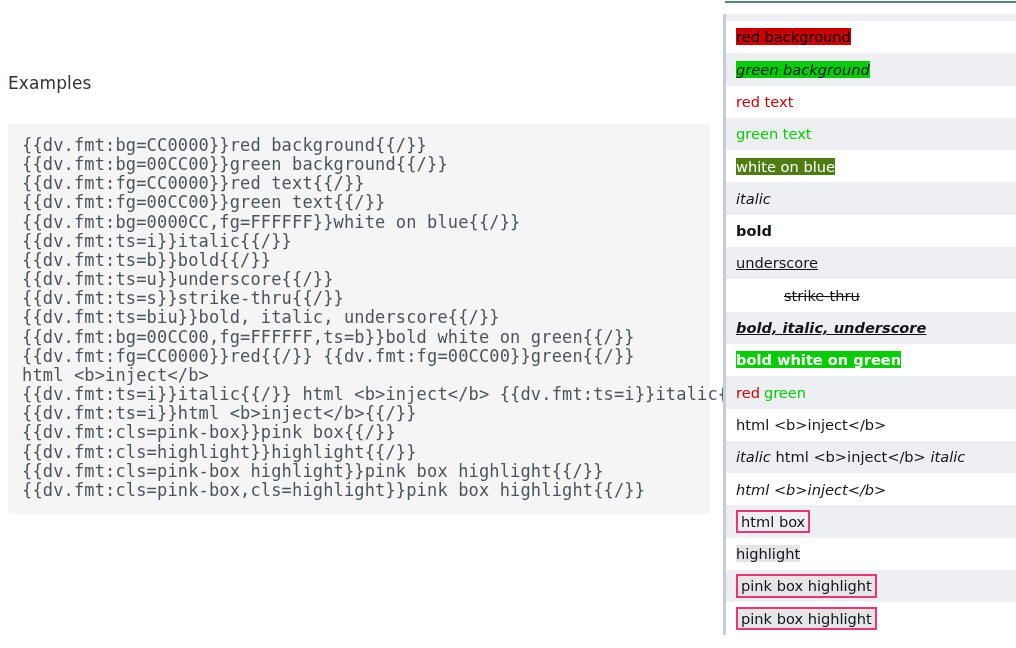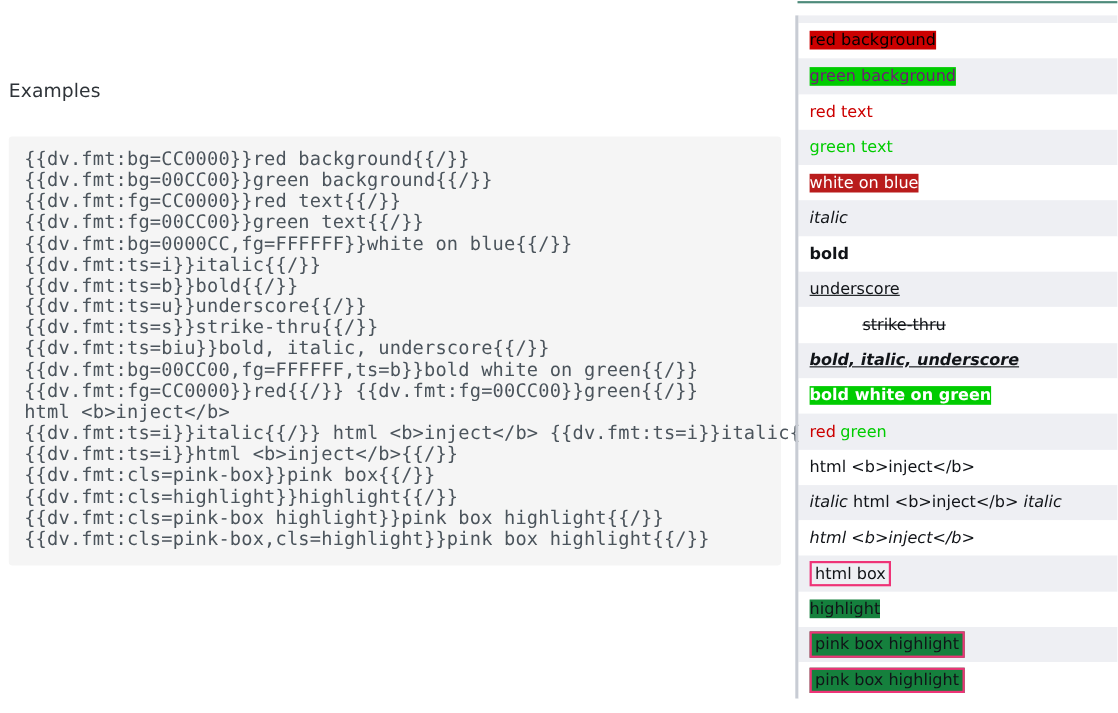--- a/index.html
+++ b/index.html
@@ -109,37 +109,37 @@
 
   #spacer-row {
     height: 7px;
     background: #eeeff3;
     border: 0;
   }
 
   
   .seg { display: inline; }
   .bg-red    { background: #CC0000; color: #000000; }
-  .bg-green  { background: #00CC00; color: #701a75; }
+  .bg-green  { background: #00CC00; color: #0f172a; font-style: italic; }
   .fg-red    { color: #CC0000; }
   .fg-green  { color: #00CC00; }
-  .bg-blue-fg-white { background: #b91c1c; color: #FFFFFF; }
+  .bg-blue-fg-white { background: #4d7c0f; color: #FFFFFF; }
   .ts-i { font-style: italic; }
   .ts-b { font-weight: bold; }
   .ts-u { text-decoration: underline; }
   .ts-s { text-decoration: line-through; margin-left: 48px; }
   .ts-biu { font-weight: bold; font-style: italic; text-decoration: underline; }
   .bg-green-fg-white-b { background: #00CC00; color: #FFFFFF; font-weight: bold; }
   .pink-box {
     border: 2px solid #ee3377;
     padding: 0 3px;
     display: inline-block;
     line-height: 1.35;
   }
-  .highlight { background: #15803d; }
+  .highlight { background: #e5e5e5; }
   .sp { display: inline-block; width: 4px; }
 </style>
 </head>
 <body>
 
 <div id="page">
 
   <div id="left-col">
 
     <h2 id="page-title">Examples</h2>

